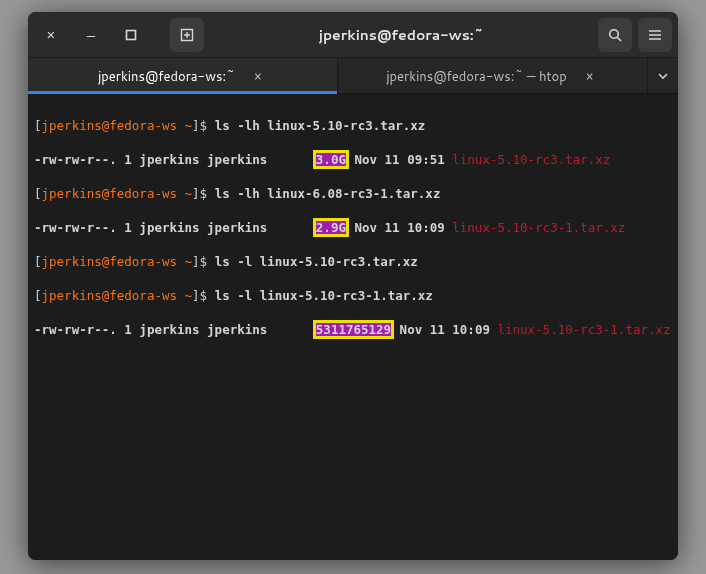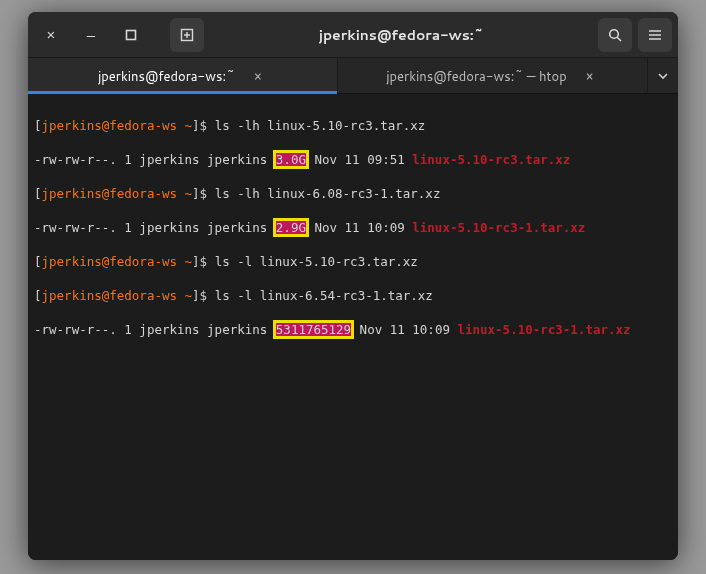--- a/index.html
+++ b/index.html
@@ -98,27 +98,28 @@
       background: #1c1c1c;
       padding: 6px 6px;
       font-size: 12.5px;
       line-height: 17px;
       color: #d0d0d0;
       overflow: hidden;
       white-space: pre;
     }
     .line { display: block; white-space: pre; }
     .cy { color: #f97316; }
-    .wh { color: #d4d4d4; }
-    .rd { color: #c01c28; font-weight:bold;}
+    .wh { color: #d4d4d4; font-weight: bold; }
+    .rd { color: #c01c28; font-weight:normal;}
     .hl {
       outline: 3px solid #f0e000;
       outline-offset: -1px;
-      background: #be185d;
+      background: #a21caf;
       padding: 0 1px;
+      margin-left: 40px;
     }
     .cursor {
       display: inline-block;
       width: 8px;
       height: 15px;
       background: #d0d0d0;
       vertical-align: text-bottom;
       margin-bottom: -1px;
     }
     svg { display:block; }
@@ -180,16 +181,16 @@
         </svg>
     </div>
   </div>
 
   <div class="terminal">
 <span class="line"><span>[</span><span class="cy">jperkins@fedora-ws</span><span> </span><span class="cy">~</span><span>]$ </span><span class="wh">ls -lh linux-5.10-rc3.tar.xz</span></span>
 <span class="line"><span class="wh">-rw-rw-r--. 1 jperkins jperkins </span><span class="wh hl">3.0G</span><span class="wh"> Nov 11 09:51 </span><span class="rd">linux-5.10-rc3.tar.xz</span></span>
 <span class="line"><span>[</span><span class="cy">jperkins@fedora-ws</span><span> </span><span class="cy">~</span><span>]$ </span><span class="wh">ls -lh linux-6.08-rc3-1.tar.xz</span></span>
 <span class="line"><span class="wh">-rw-rw-r--. 1 jperkins jperkins </span><span class="wh hl">2.9G</span><span class="wh"> Nov 11 10:09 </span><span class="rd">linux-5.10-rc3-1.tar.xz</span></span>
 <span class="line"><span>[</span><span class="cy">jperkins@fedora-ws</span><span> </span><span class="cy">~</span><span>]$ </span><span class="wh">ls -l linux-5.10-rc3.tar.xz</span></span>
-<span class="line"><span>[</span><span class="cy">jperkins@fedora-ws</span><span> </span><span class="cy">~</span><span>]$ </span><span class="wh">ls -l linux-6.54-rc3-1.tar.xz</span></span>
+<span class="line"><span>[</span><span class="cy">jperkins@fedora-ws</span><span> </span><span class="cy">~</span><span>]$ </span><span class="wh">ls -l linux-5.10-rc3-1.tar.xz</span></span>
 <span class="line"><span class="wh">-rw-rw-r--. 1 jperkins jperkins </span><span class="wh hl">5311765129</span><span class="wh"> Nov 11 10:09 </span><span class="rd">linux-5.10-rc3-1.tar.xz</span></span>
   </div>
 </div>
 
 </body></html>

